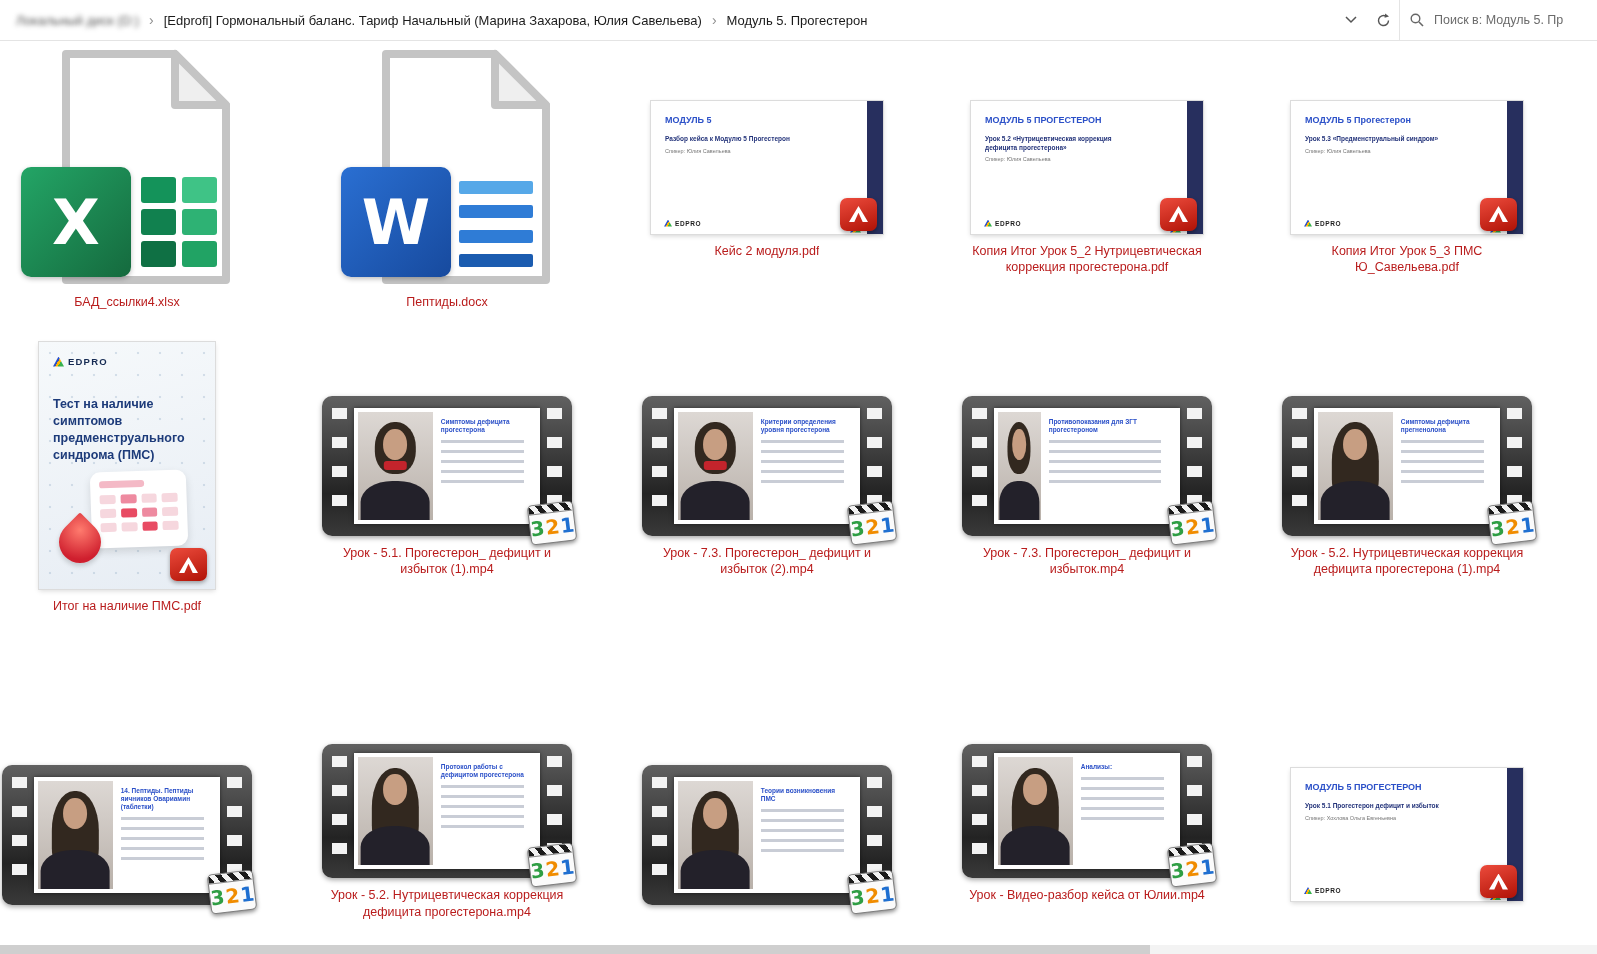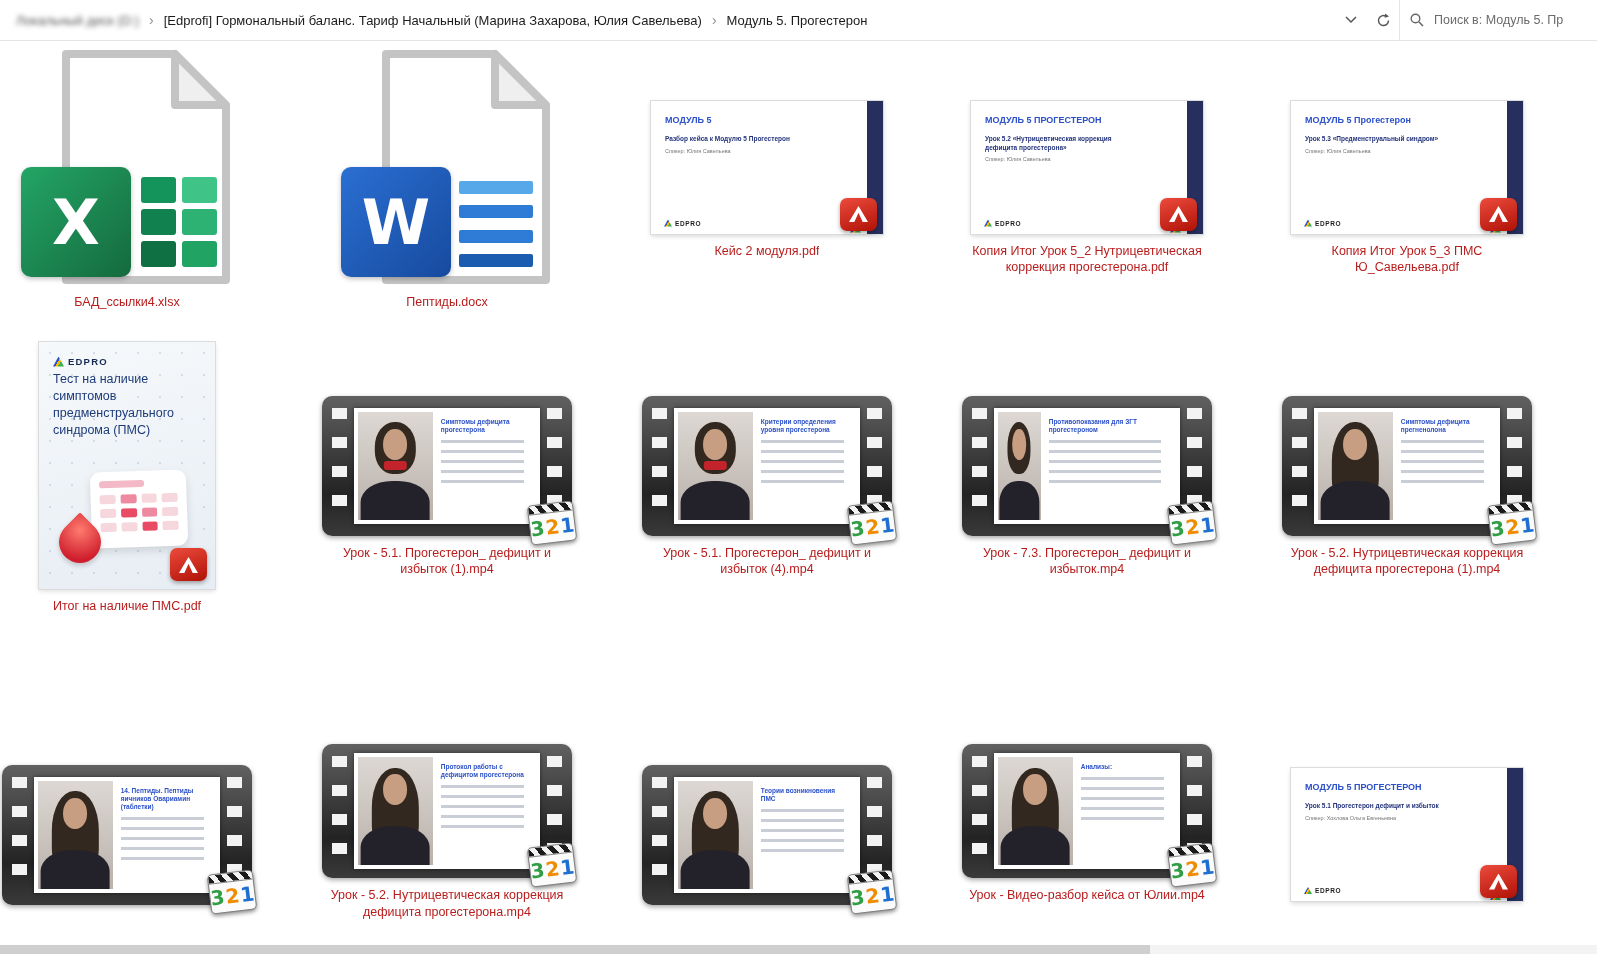--- a/index.html
+++ b/index.html
@@ -62,21 +62,21 @@
     display:flex; align-items:center; justify-content:center; }
   .amark { width:19px; height:16px; background:#fff; clip-path:polygon(50% 0,100% 100%,72% 100%,50% 42%,28% 100%,0 100%); }
 
   
   .cover { position:relative; width:176px; height:250px; padding:14px;
     background:radial-gradient(rgba(150,175,200,.35) 1px, transparent 1.6px) 0 0/22px 22px,
                linear-gradient(165deg,#f6f9fb,#e7edf4);
     box-shadow:0 0 0 1px #dcdcdc, 0 2px 5px rgba(0,0,0,.15); }
   .cover-brand { display:flex; align-items:center; gap:4px; font-size:9.5px; font-weight:bold; color:#152a52; letter-spacing:1.2px; }
   .cover-brand .tri { width:11px; height:10px; }
-  .c-title { margin-top:4px; color:#1d3b7a; font-weight:normal; font-size:12.5px; line-height:1.35; }
+  .c-title { margin-top:29px; color:#1d3b7a; font-weight:bold; font-size:12.5px; line-height:1.35; }
   .illus { position:absolute; left:18px; bottom:24px; width:132px; height:94px; }
   .cal { position:absolute; right:2px; top:0; width:96px; height:76px; background:#fff; border-radius:10px;
     transform:rotate(-2deg); box-shadow:0 4px 8px rgba(0,0,0,.12); padding:9px; }
   .cal-head { width:58%; height:7px; border-radius:3px; background:#f4b9c6; margin-bottom:7px; }
   .cal-grid { display:grid; grid-template-columns:repeat(4,1fr); gap:5px; }
   .cal-grid span { height:9px; border-radius:2px; background:#f6d7de; }
   .cal-grid span:nth-child(2){background:#ee8aa0}.cal-grid span:nth-child(6){background:#e84b63}
   .cal-grid span:nth-child(7){background:#ee8aa0}.cal-grid span:nth-child(11){background:#e84b63}
   .drop { position:absolute; left:2px; bottom:2px; width:42px; height:42px; border-radius:2px 50% 50% 50%;
     transform:rotate(45deg); background:radial-gradient(circle at 30% 30%, #ff7b6e, #cf1f2e 70%);
@@ -327,21 +327,21 @@
       <div class="holes r"></div>
       <div class="mpc">
         <div class="clap"></div>
         <div class="digits">
             <span class="d3">3</span>
             <span class="d2">2</span>
             <span class="d1">1</span>
           </div>
       </div>
     </div>
-    <div class="label">Урок - 5.1. Прогестерон_ дефицит и избыток (4).mp4</div>
+    <div class="label">Урок - 7.3. Прогестерон_ дефицит и избыток (2).mp4</div>
   </div>
 
   <div class="cell">
     <div class="film">
       <div class="holes l"></div>
       <div class="frame">
         <div class="still">
           <div class="ppl sm">
               <i class="face"></i>
             </div>

